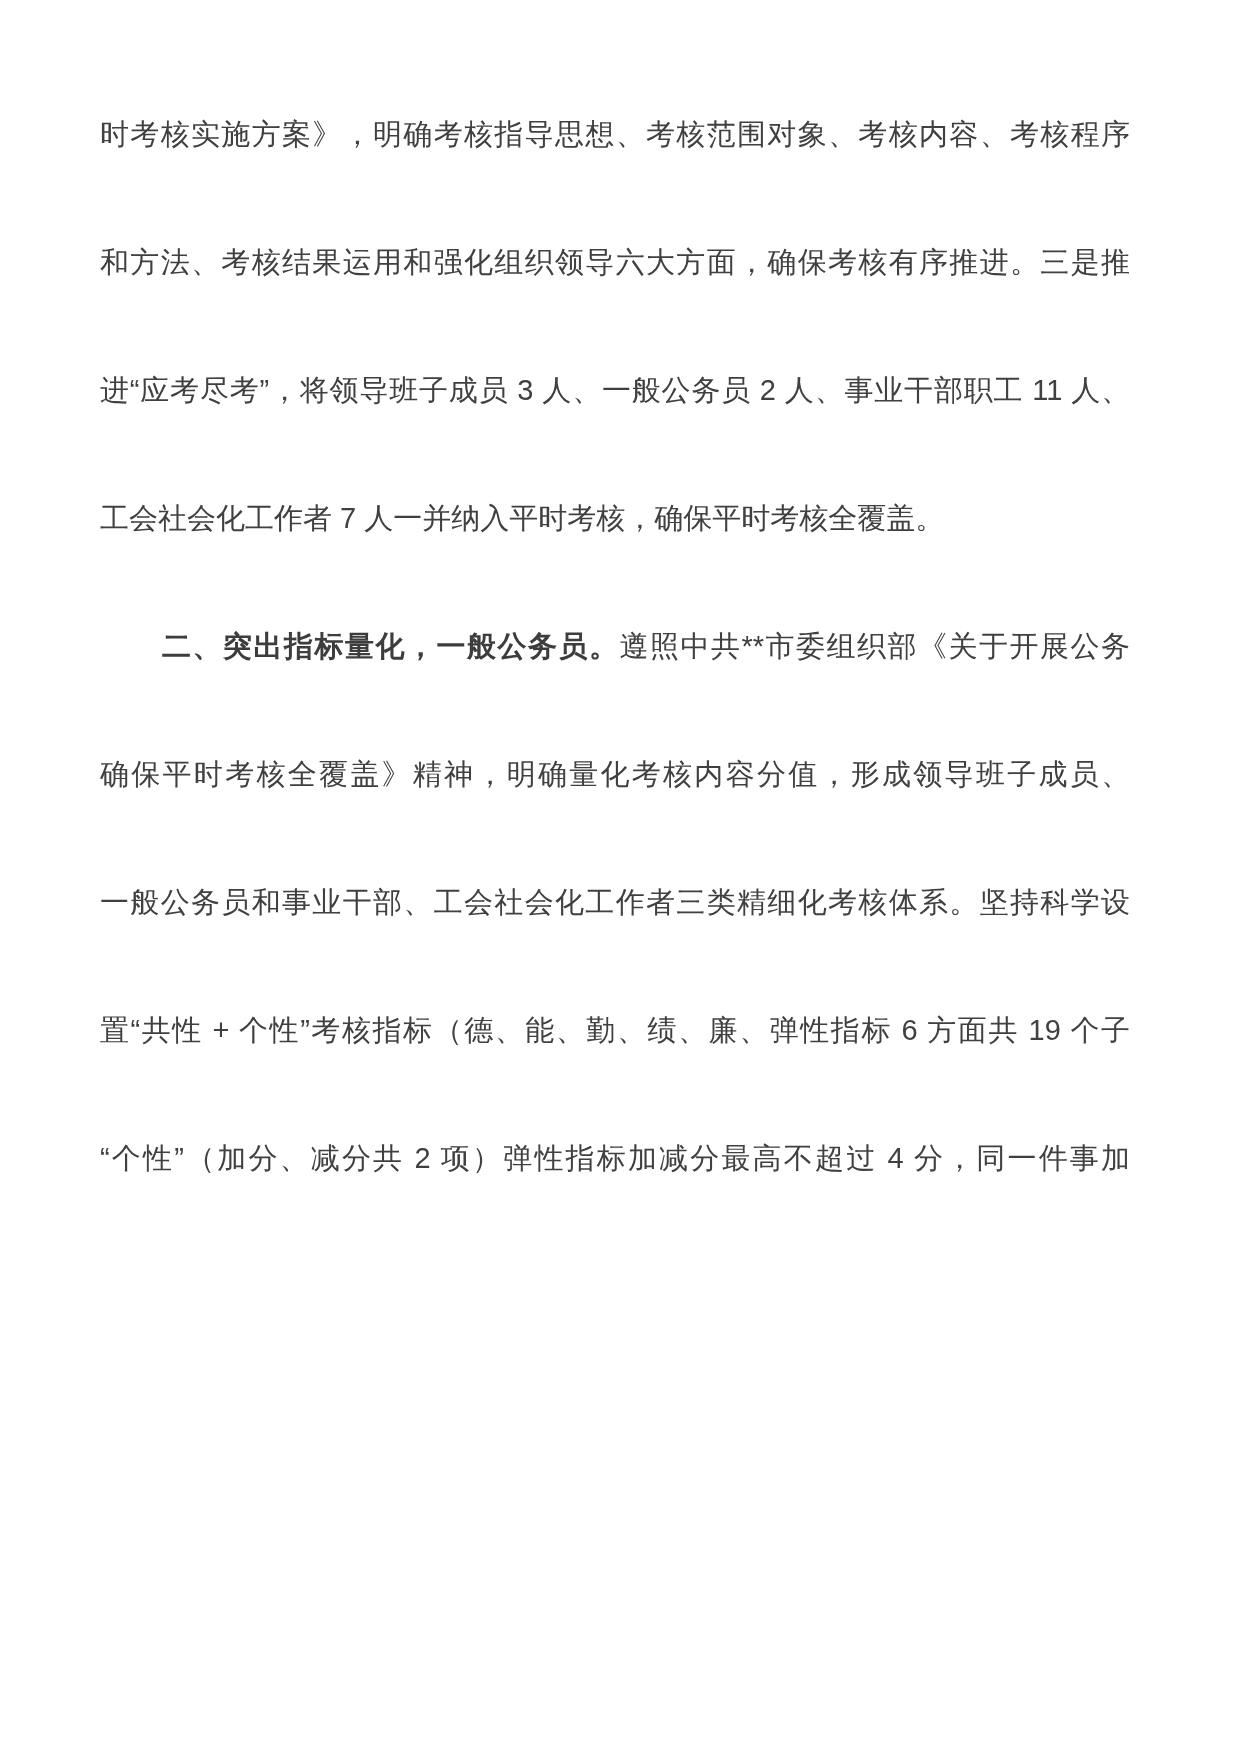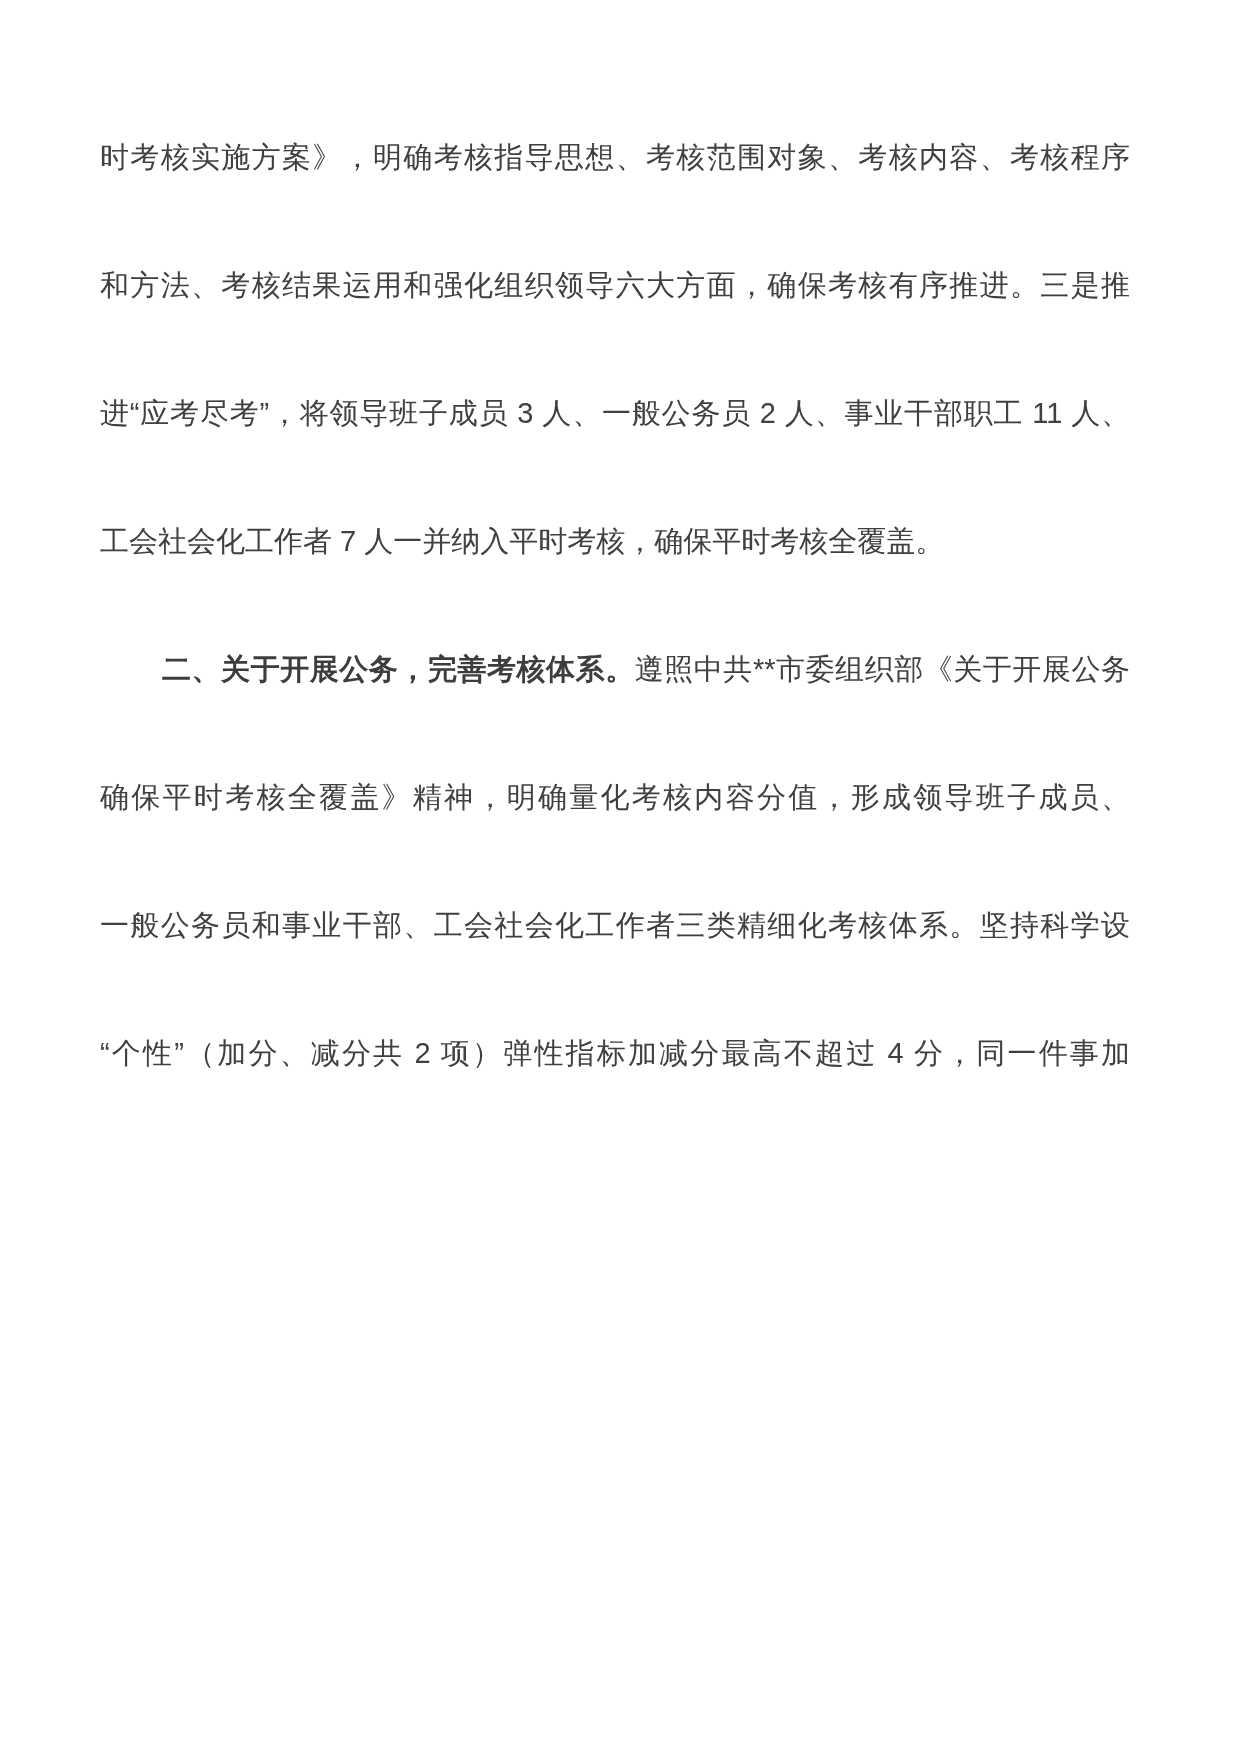--- a/index.html
+++ b/index.html
@@ -11,21 +11,21 @@
     width: 1240px;
     height: 1754px;
     position: relative;
     overflow: hidden;
     font-family: "Liberation Sans", "DejaVu Sans", sans-serif;
   }
   .page {
     box-sizing: border-box;
     width: 1240px;
     height: 1754px;
-    padding: 93px 110px 0 100px;
+    padding: 70px 110px 0 100px;
     background: #ffffff;
   }
   .doc-body {
     width: 100%;
   }
   .line {
     font-size: 29px;
     line-height: 128px;
     height: 128px;
     overflow: hidden;
@@ -49,18 +49,19 @@
 </style>
 </head>
 <body>
 
 <div class="page">
   <div class="doc-body" id="doc-body">
       <div class="line"><span>时考核实施方案》，明确考核指导思想、考核范围对象、考核内容、考核程序</span></div>
       <div class="line"><span>和方法、考核结果运用和强化组织领导六大方面，确保考核有序推进。三是推</span></div>
       <div class="line"><span>进“应考尽考”，将领导班子成员 3 人、一般公务员 2 人、事业干部职工 11 人、</span></div>
       <div class="line para-end"><span>工会社会化工作者 7 人一并纳入平时考核，确保平时考核全覆盖。</span></div>
-      <div class="line indent"><span class="seg-bold">二、关于开展公务，完善考核体系。</span><span>遵照中共**市委组织部《关于开展公务</span></div>
+      <div class="line indent"><span class="seg-bold">二、突出指标量化，一般公务员。</span><span>遵照中共**市委组织部《关于开展公务</span></div>
       <div class="line"><span>确保平时考核全覆盖》精神，明确量化考核内容分值，形成领导班子成员、</span></div>
       <div class="line"><span>一般公务员和事业干部、工会社会化工作者三类精细化考核体系。坚持科学设</span></div>
+      <div class="line"><span>置“共性 + 个性”考核指标（德、能、勤、绩、廉、弹性指标 6 方面共 19 个子</span></div>
       <div class="line"><span>“个性”（加分、减分共 2 项）弹性指标加减分最高不超过 4 分，同一件事加</span></div>
     </div>
 </div>
 
 </body></html>

